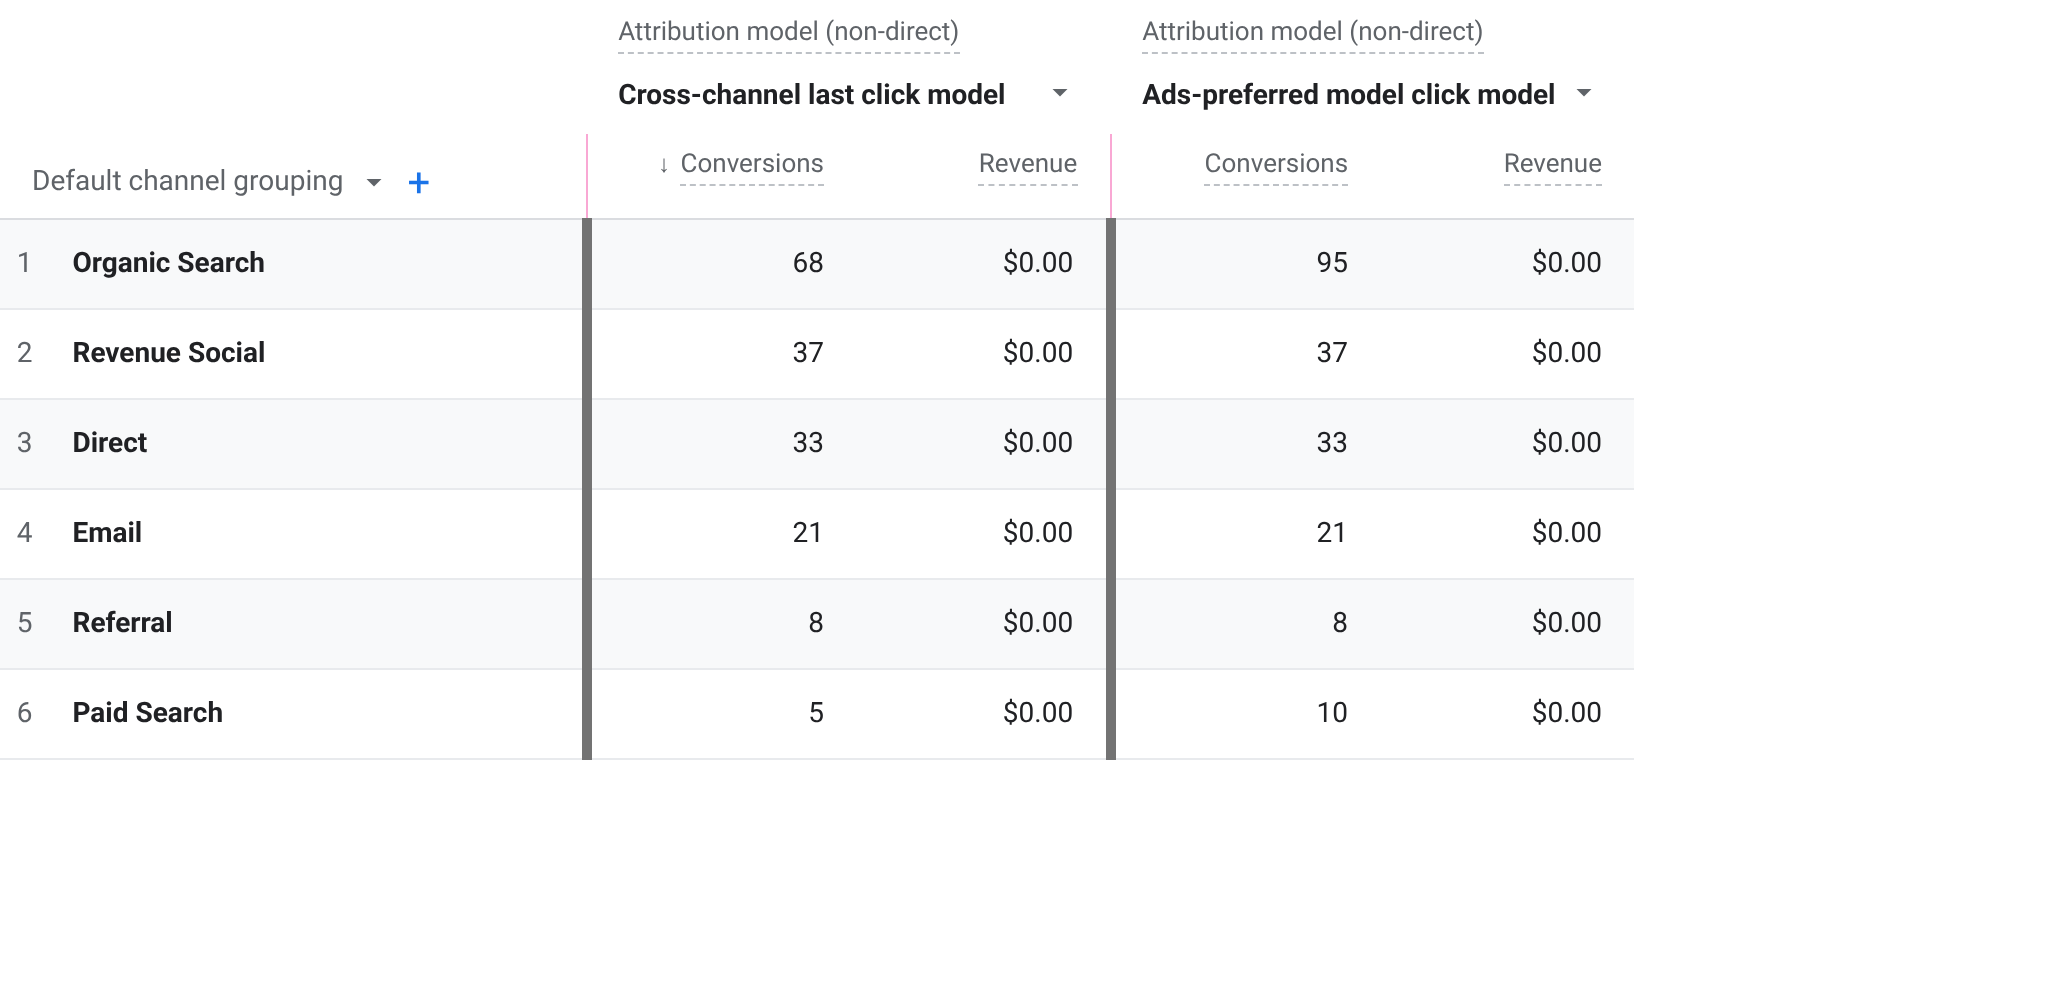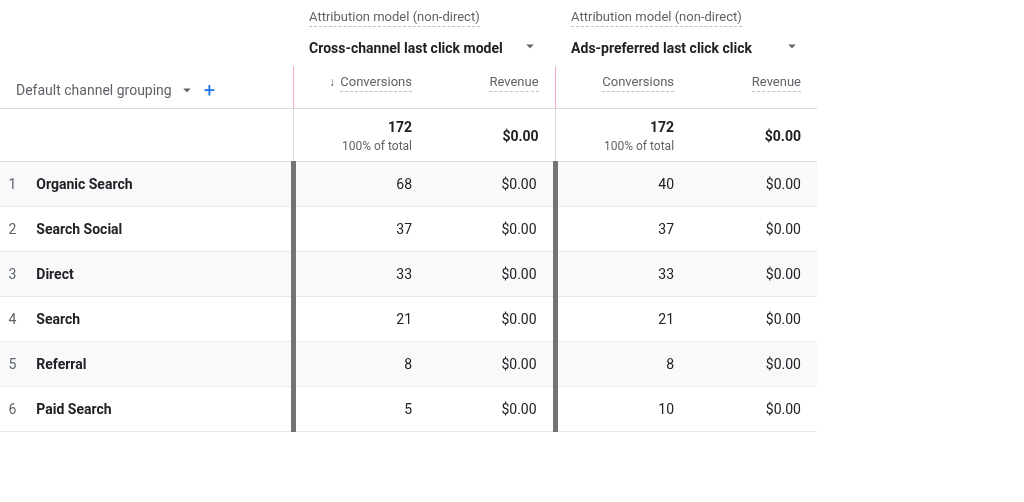--- a/index.html
+++ b/index.html
@@ -112,21 +112,21 @@
         <span>
           <svg class="caret arrow" viewBox="0 0 24 24">
                 <path d="M7 10l5 5 5-5z"></path>
               </svg>
         </span>
       </div>
     </td>
     <td colspan="2" class="model-cell">
       <span class="attr-label">Attribution model (non-direct)</span>
       <div class="model-select">
-        <span>Ads-preferred last click click</span>
+        <span>Ads-preferred model click model</span>
         <span>
           <svg class="caret arrow" viewBox="0 0 24 24">
                 <path d="M7 10l5 5 5-5z"></path>
               </svg>
         </span>
       </div>
     </td>
   </tr>
 
   <tr>
@@ -149,67 +149,50 @@
       <span class="lbl">Revenue</span>
     </td>
     <td class="metric-hdr">
       <span class="lbl">Conversions</span>
     </td>
     <td class="metric-hdr" style="border-left:none">
       <span class="lbl">Revenue</span>
     </td>
   </tr>
 
-  <tr class="totals-row">
-    <td colspan="2" style="border-bottom:1px solid #dadce0;"></td>
-    <td class="v-border">
-      <div class="tot-val">172</div>
-      <div class="tot-sub">100% of total</div>
-    </td>
-    <td>
-      <div class="tot-val">$0.00</div>
-    </td>
-    <td class="v-border">
-      <div class="tot-val">172</div>
-      <div class="tot-sub">100% of total</div>
-    </td>
-    <td>
-      <div class="tot-val">$0.00</div>
-    </td>
-  </tr>
 
   </tbody>
     <tbody id="rows-body">
       <tr class="data-row">
         <td class="idx">1</td>
         <td class="dim">Organic Search</td>
         <td class="num v-border">68</td>
         <td class="num">$0.00</td>
-        <td class="num v-border">40</td>
+        <td class="num v-border">95</td>
         <td class="num">$0.00</td>
       </tr>
       <tr class="data-row">
         <td class="idx">2</td>
-        <td class="dim">Search Social</td>
+        <td class="dim">Revenue Social</td>
         <td class="num v-border">37</td>
         <td class="num">$0.00</td>
         <td class="num v-border">37</td>
         <td class="num">$0.00</td>
       </tr>
       <tr class="data-row">
         <td class="idx">3</td>
         <td class="dim">Direct</td>
         <td class="num v-border">33</td>
         <td class="num">$0.00</td>
         <td class="num v-border">33</td>
         <td class="num">$0.00</td>
       </tr>
       <tr class="data-row">
         <td class="idx">4</td>
-        <td class="dim">Search</td>
+        <td class="dim">Email</td>
         <td class="num v-border">21</td>
         <td class="num">$0.00</td>
         <td class="num v-border">21</td>
         <td class="num">$0.00</td>
       </tr>
       <tr class="data-row">
         <td class="idx">5</td>
         <td class="dim">Referral</td>
         <td class="num v-border">8</td>
         <td class="num">$0.00</td>

